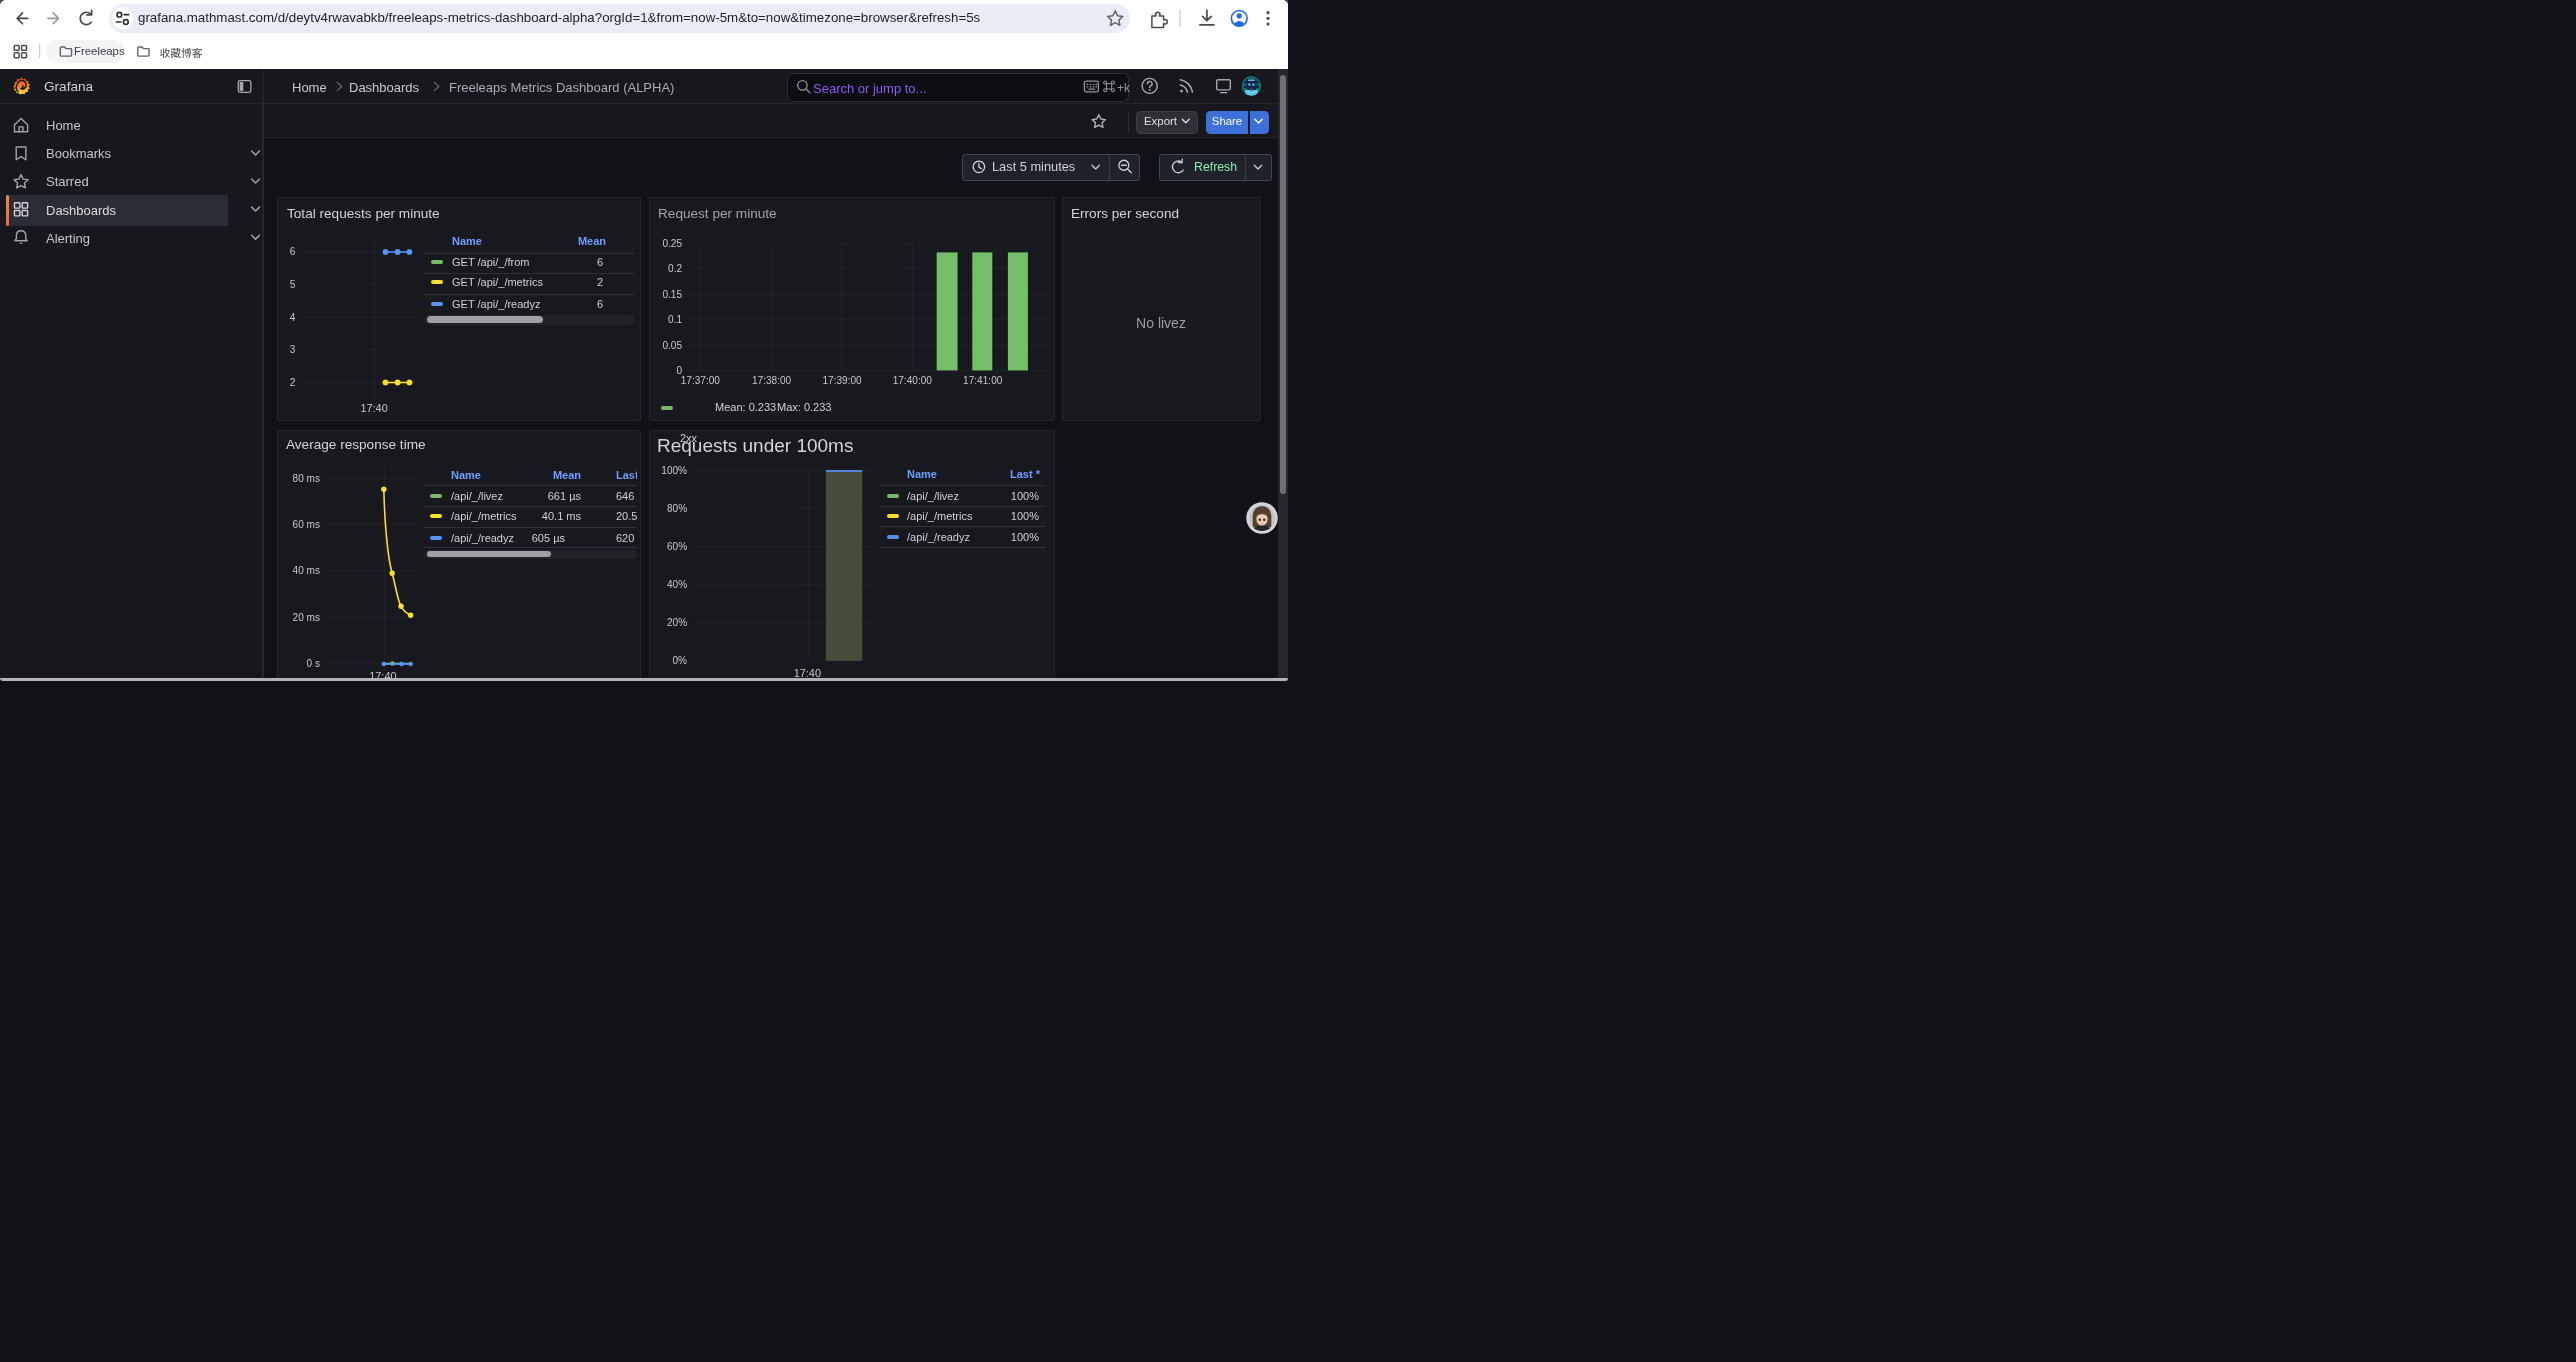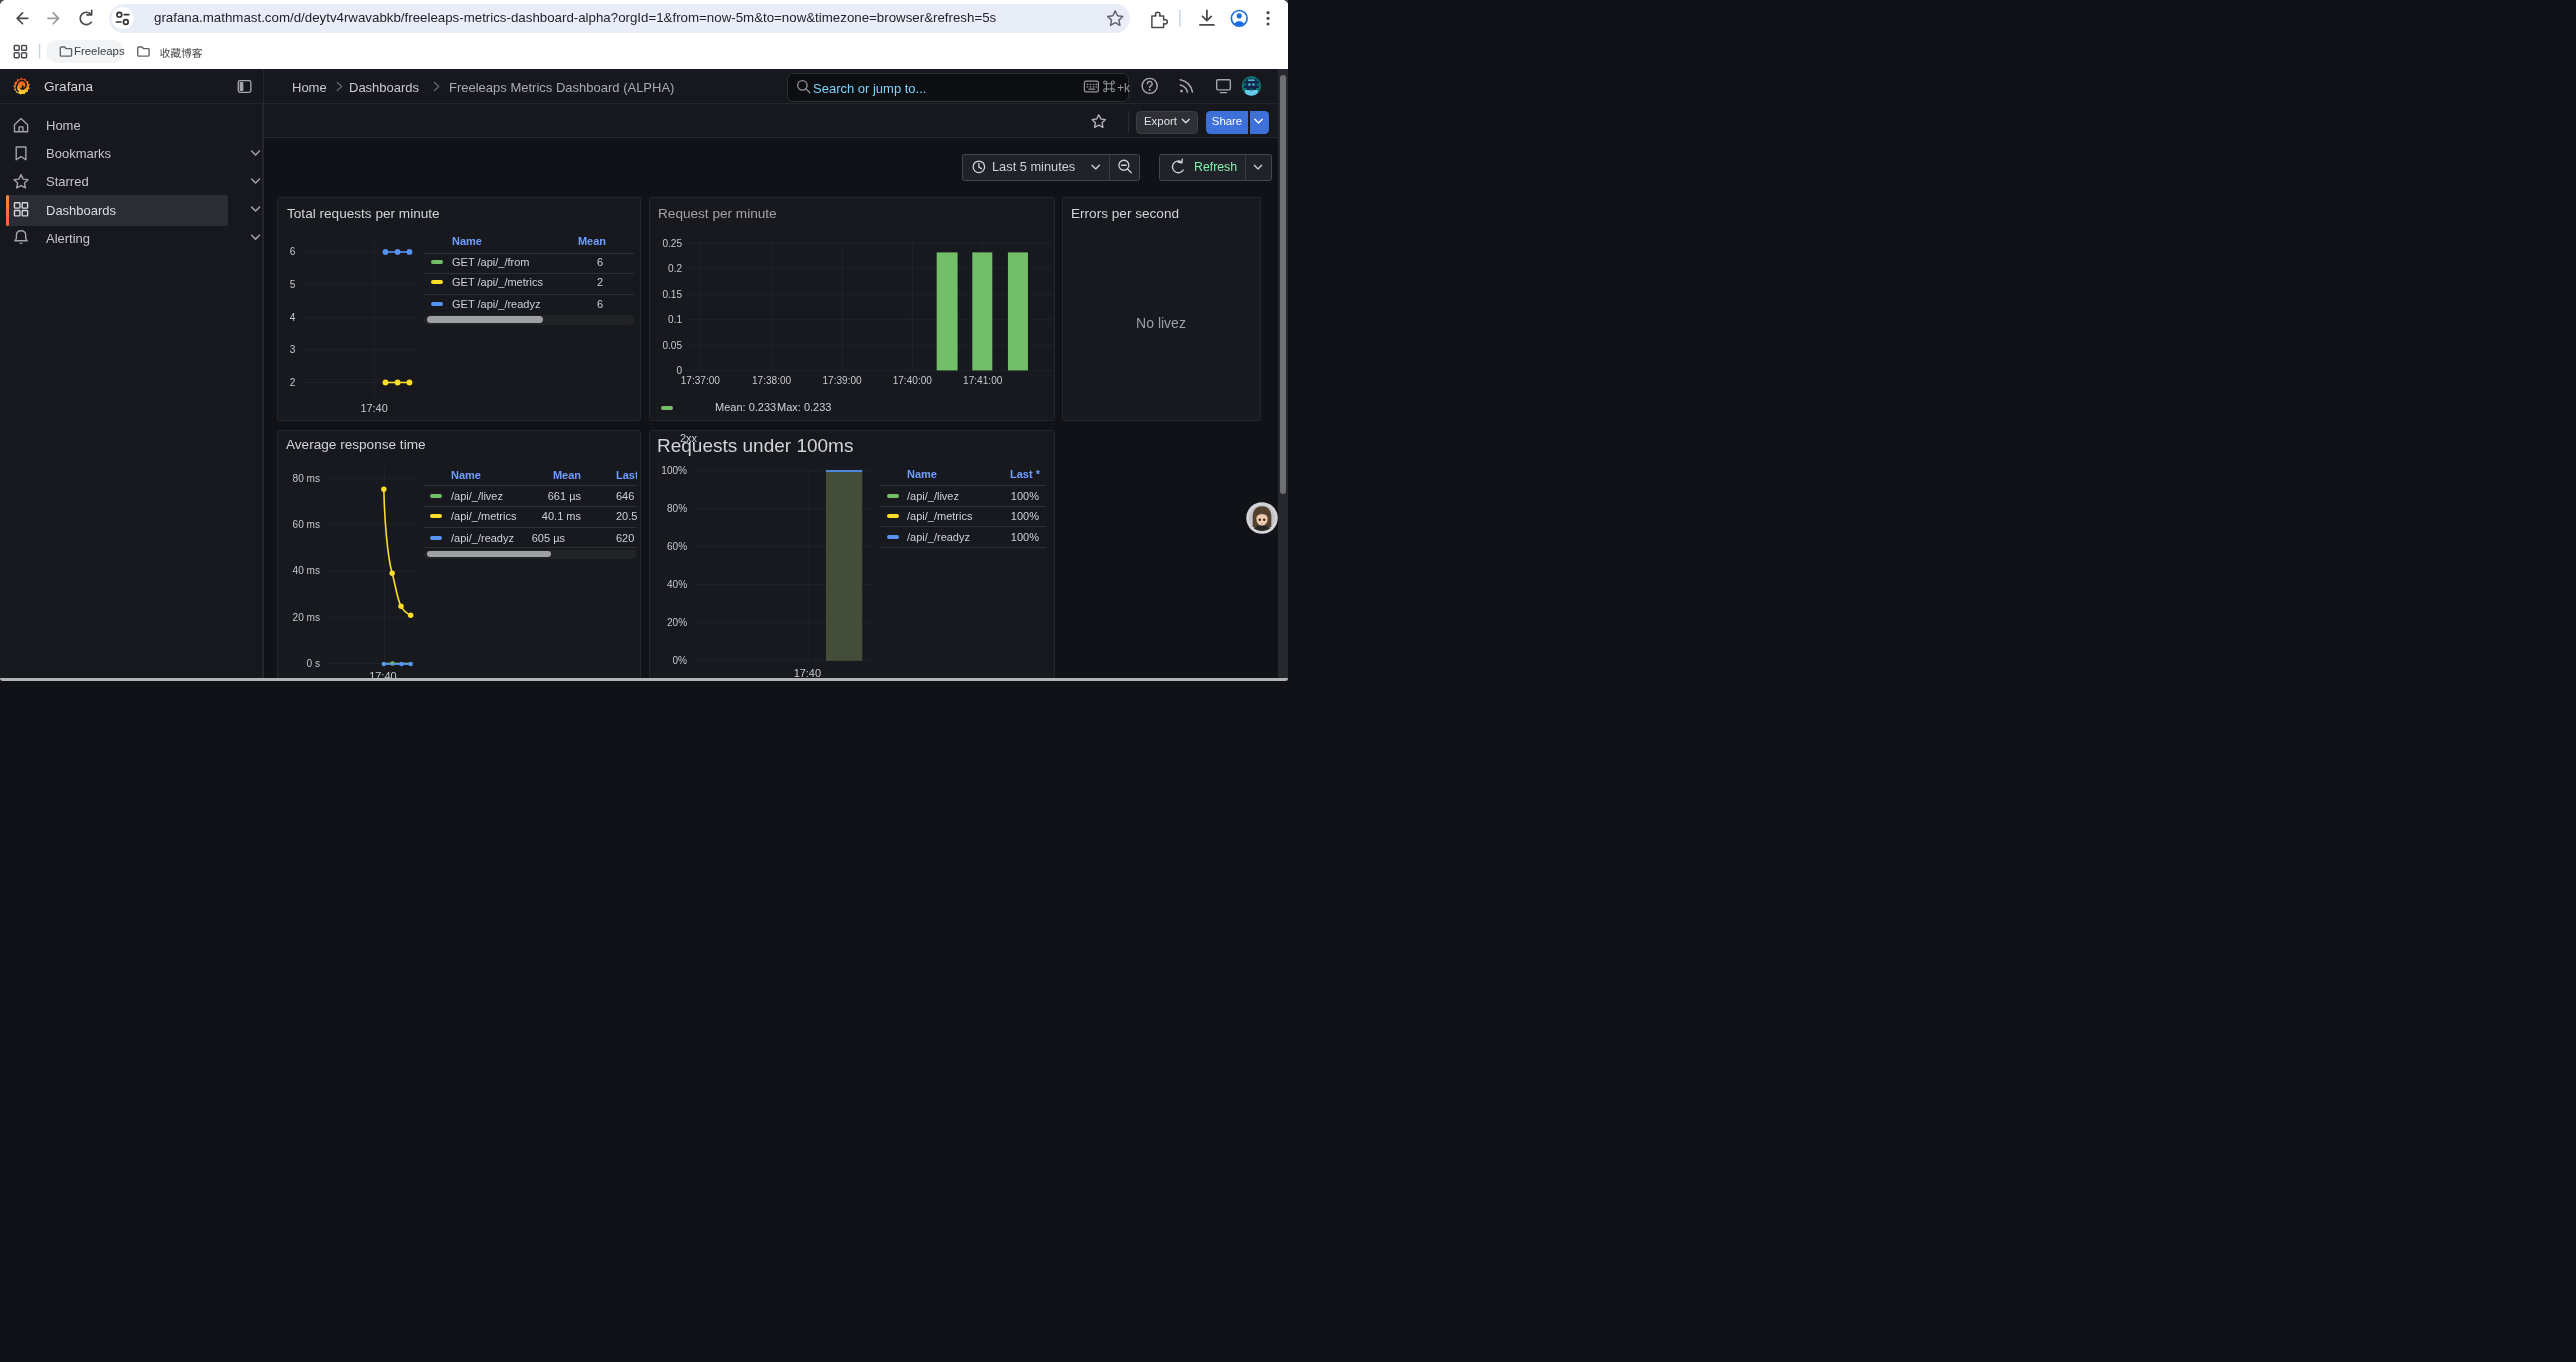--- a/index.html
+++ b/index.html
@@ -8,21 +8,21 @@
   #page { position:relative; width:1288px; height:681px; overflow:hidden; }
   .abs { position:absolute; }
   .t { position:absolute; line-height:1; white-space:nowrap; }
   .cy { transform:translateY(-50%); }
   .cxy { transform:translate(-50%,-50%); }
   svg.abs { display:block; }
 
   
   #chrome { left:0; top:0; width:1288px; height:69px; background:#ffffff; }
   #omni { left:109px; top:4px; width:1021px; height:29px; border-radius:15px; background:#e9edf8; }
-  #urltext { left:138px; top:18.4px; font-size:13.3px; color:#222428; letter-spacing:0px;margin-left:16px; }
+  #urltext { left:138px; top:18.4px; font-size:13.3px; color:#222428; letter-spacing:0px; }
   .bk-hover { left:46px; top:40px; width:78px; height:23px; border-radius:11.4px; background:#f3f4f6; }
 
   
   #gheader { left:0; top:69px; width:1288px; height:35px; background:#17181d; border-bottom:0.9px solid #24262c; }
   #sidebar { left:0; top:104px; width:263px; height:577px; background:#17181d; border-right:0.9px solid #24262c; }
   #toolbar { left:263px; top:104px; width:1025px; height:34px; background:#17181d; border-bottom:0.9px solid #24262c; }
   #searchbox { left:787px; top:73px; width:342px; height:29px; background:#0d0e12; border:0.9px solid #2d2f36; border-radius:6.1px; }
   .crumb { top:87px; font-size:13px; color:#c9cad1; }
   .menutext { font-size:13px; color:#c4c5cc; left:46px; }
   .selitem { left:5.7px; top:195px; width:222px; height:31px; background:#2b2d34; border-radius:2.6px; }
@@ -197,21 +197,21 @@
           <rect x="1429.9" y="16.7" width="2.2" height="2.2"></rect>
         <rect x="1421.5" y="24" width="14.5" height="7"></rect>
         <rect x="1427.4" y="22.4" width="2.6" height="2.6" fill="#0e6f6d"></rect>
       </g>
     </g>
   </svg>
   <div class="t cy" style="left:44px; top:87px; font-size:13.6px; font-weight:500; color:#d0d1d7;">Grafana</div>
   <div class="t cy crumb" style="left:292px;">Home</div>
   <div class="t cy crumb" style="left:349px;">Dashboards</div>
   <div class="t cy crumb" style="left:449px; color:#a9aab2;">Freeleaps Metrics Dashboard (ALPHA)</div>
-  <div class="t cy" style="left:813px; top:88px; font-size:13px; color:#7dd3fc;">Search or jump to...</div>
+  <div class="t cy" style="left:813px; top:88px; font-size:13px; color:#8b5cf6;">Search or jump to...</div>
   <div class="t cy" style="left:1117px; top:88px; font-size:12px; color:#94959d;">+k</div>
 
   <div class="abs selitem"></div>
   <div class="abs selbar"></div>
   <svg class="abs" style="left:0;top:104px" width="263" height="158" viewBox="0 0 300 180" fill="none">
 
     <g stroke="#a2a3aa" stroke-width="1.6" fill="none" stroke-linejoin="round">
       <path d="M16.5 23.5 L24 16.5 L31.5 23.5 V31.5 H16.5 Z"></path>
       <path d="M21.8 31.5 v-5.5 h4.4 v5.5"></path>
     </g>

